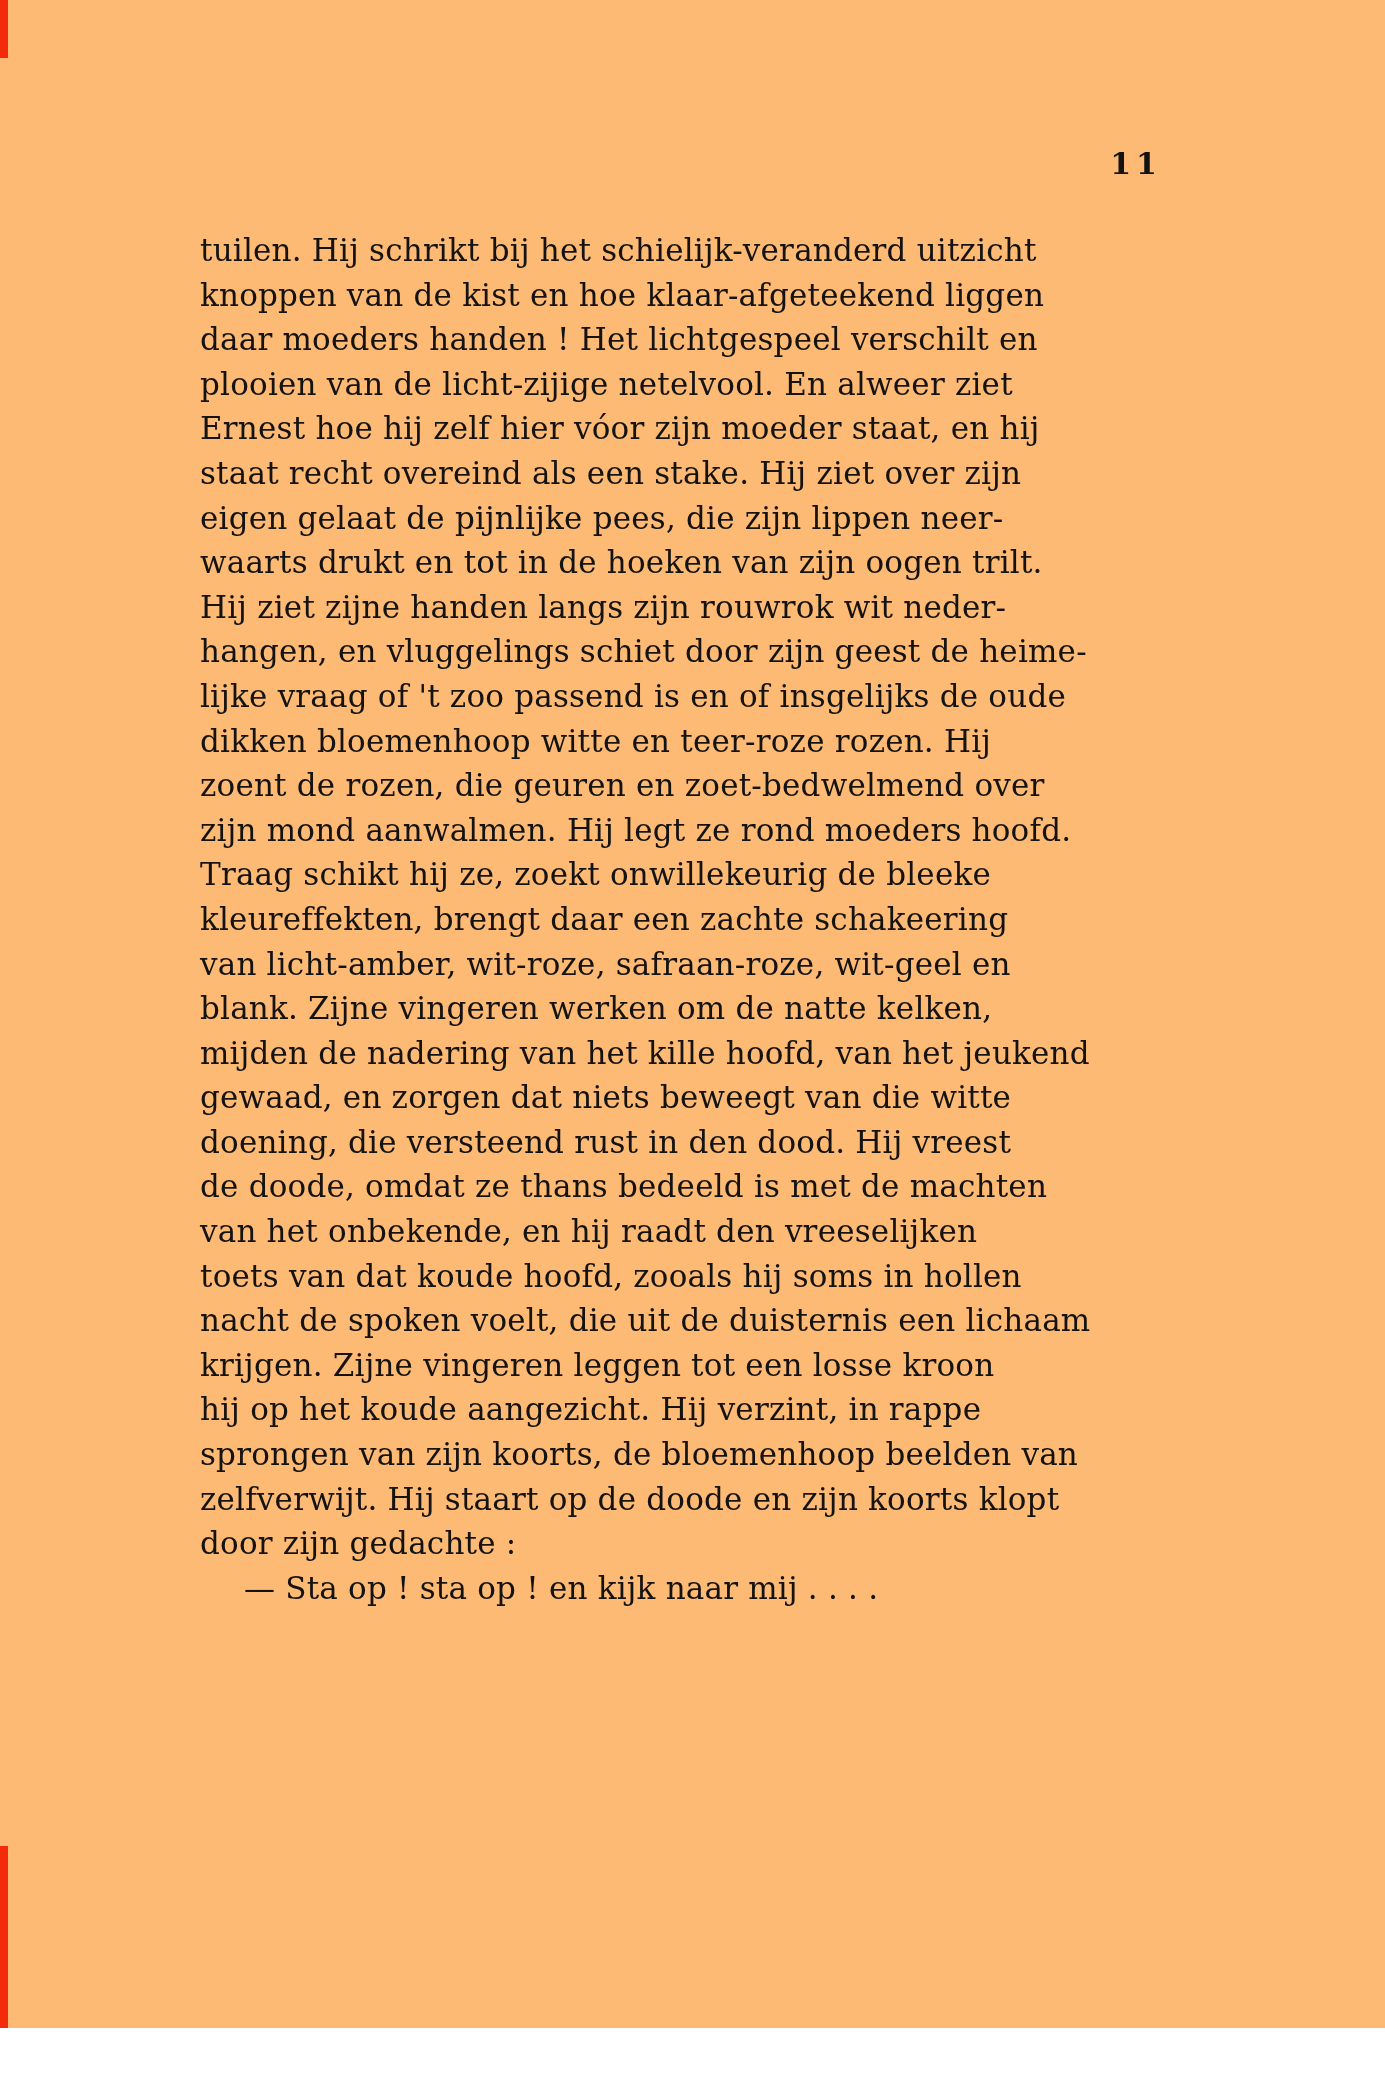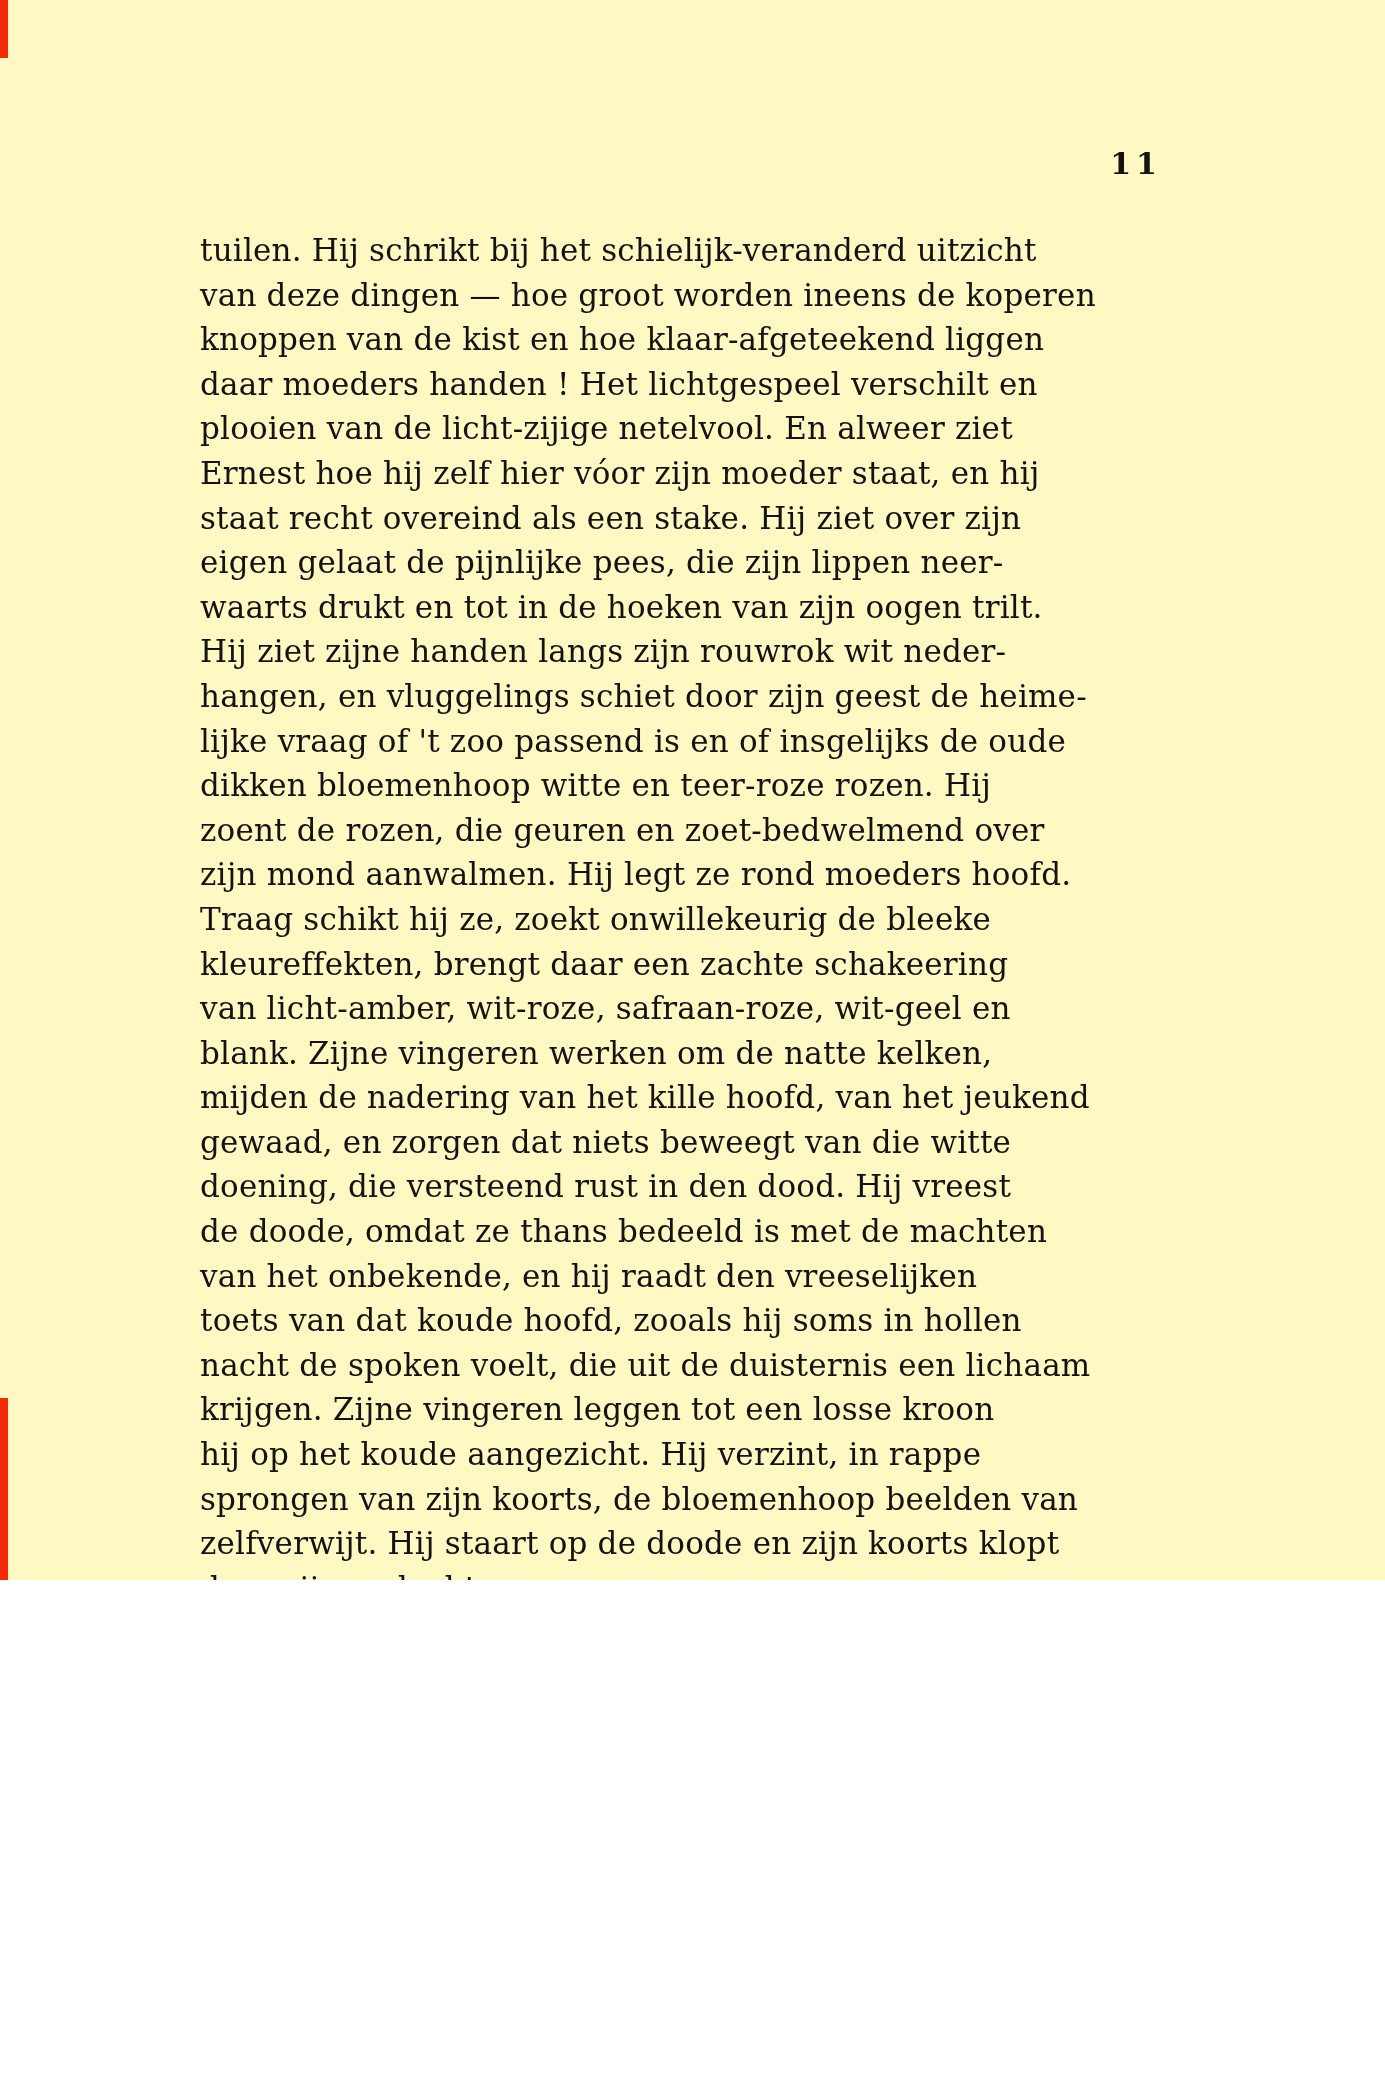--- a/index.html
+++ b/index.html
@@ -3,22 +3,22 @@
 <meta charset="utf-8">
 <style>
   html, body {
     margin: 0;
     padding: 0;
     background: #ffffff;
   }
   .page {
     position: relative;
     width: 1385px;
-    height: 1580px;
-    background: #fef9c3;
+    height: 2028px;
+    background: #fdba74;
     overflow: hidden;
     font-family: "DejaVu Serif", "Liberation Serif", serif;
     color: #151312;
   }
   .page-number {
     position: absolute;
     top: 146px;
     left: 200px;
     width: 962px;
     text-align: right;
@@ -79,21 +79,20 @@
 <div class="page">
 
   <div class="scan-mark top" style="background: rgb(243, 43, 11);"></div>
 
   <div class="scan-mark bottom" style="background: rgb(243, 43, 11);"></div>
 
   <div class="page-number">11</div>
 
   <div class="text-block">
       <div class="text-line">tuilen. Hij schrikt bij het schielijk-veranderd uitzicht</div>
-      <div class="text-line">van deze dingen — hoe groot worden ineens de koperen</div>
       <div class="text-line">knoppen van de kist en hoe klaar-afgeteekend liggen</div>
       <div class="text-line">daar moeders handen ! Het lichtgespeel verschilt en</div>
       <div class="text-line">plooien van de licht-zijige netelvool. En alweer ziet</div>
       <div class="text-line">Ernest hoe hij zelf hier vóor zijn moeder staat, en hij</div>
       <div class="text-line">staat recht overeind als een stake. Hij ziet over zijn</div>
       <div class="text-line">eigen gelaat de pijnlijke pees, die zijn lippen neer-</div>
       <div class="text-line">waarts drukt en tot in de hoeken van zijn oogen trilt.</div>
       <div class="text-line">Hij ziet zijne handen langs zijn rouwrok wit neder-</div>
       <div class="text-line">hangen, en vluggelings schiet door zijn geest de heime-</div>
       <div class="text-line">lijke vraag of 't zoo passend is en of insgelijks de oude</div>

